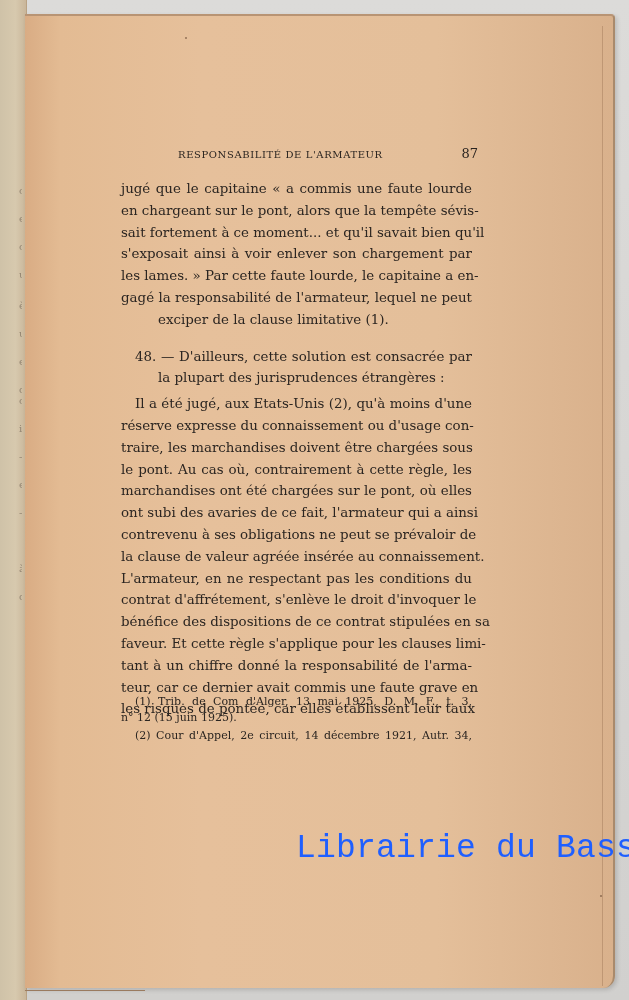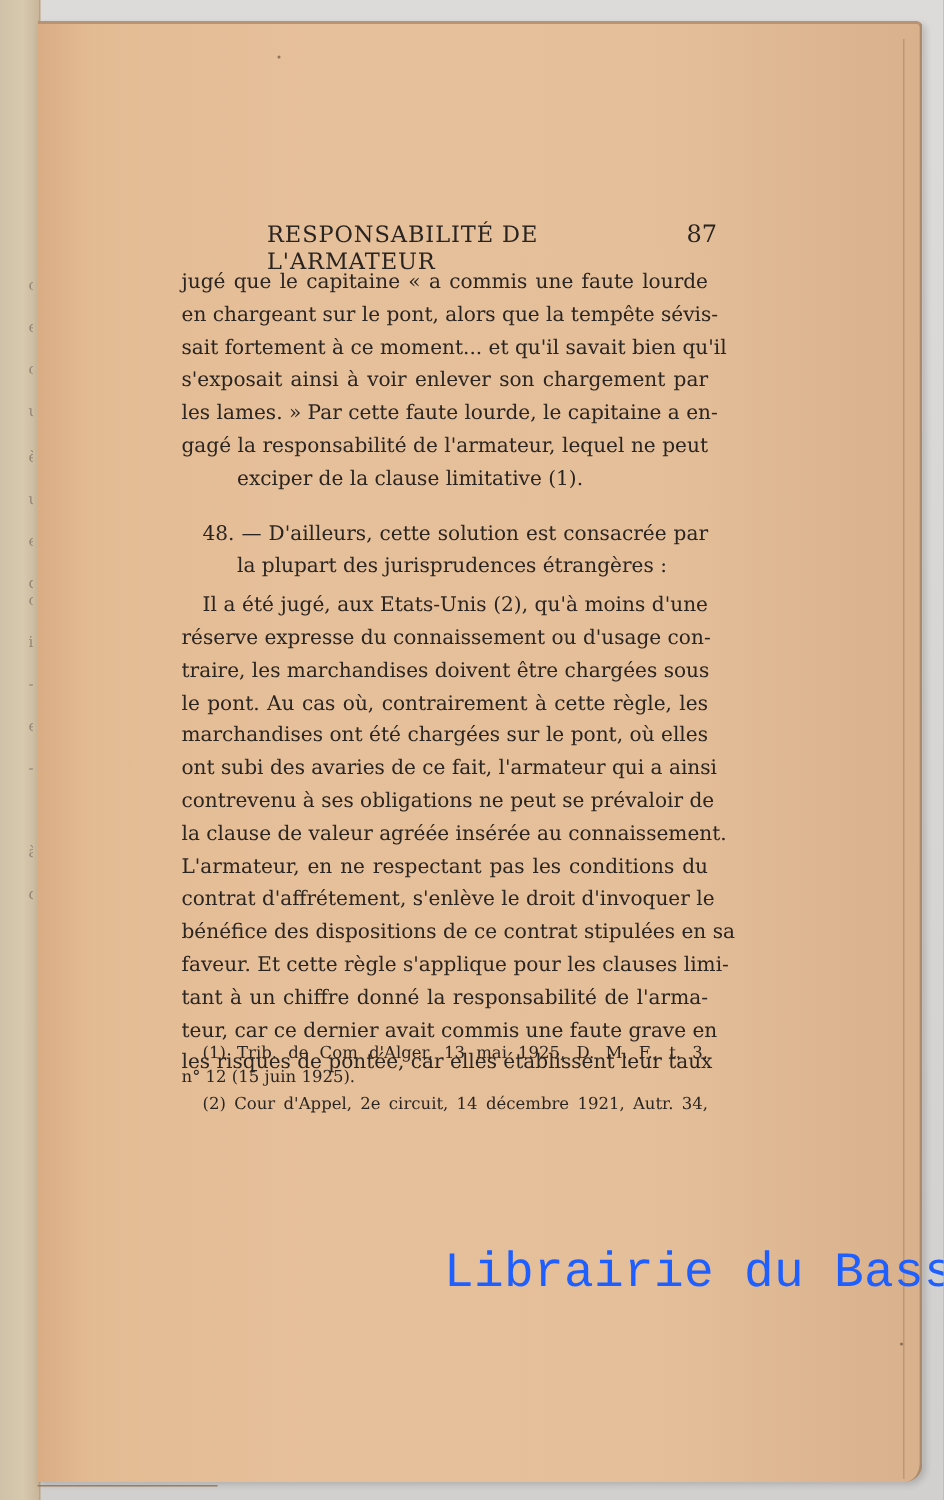--- a/index.html
+++ b/index.html
@@ -68,27 +68,27 @@
       position: absolute;
       left: 178px;
       top: 146px;
       width: 300px;
       display: flex;
       justify-content: space-between;
       align-items: baseline;
       color: #2a2420;
     }
     .running-title {
-      font-size: 15px;
+      font-size: 10px;
       letter-spacing: 0.6px;
       font-variant: small-caps;
       text-transform: uppercase;
     }
     .page-number {
-      font-size: 16px;
+      font-size: 13px;
     }
     .body-text {
       position: absolute;
       left: 121px;
       top: 178px;
       width: 351px;
       color: #2b2521;
       font-size: 13.4px;
       line-height: 21.8px;
       text-align: justify;

